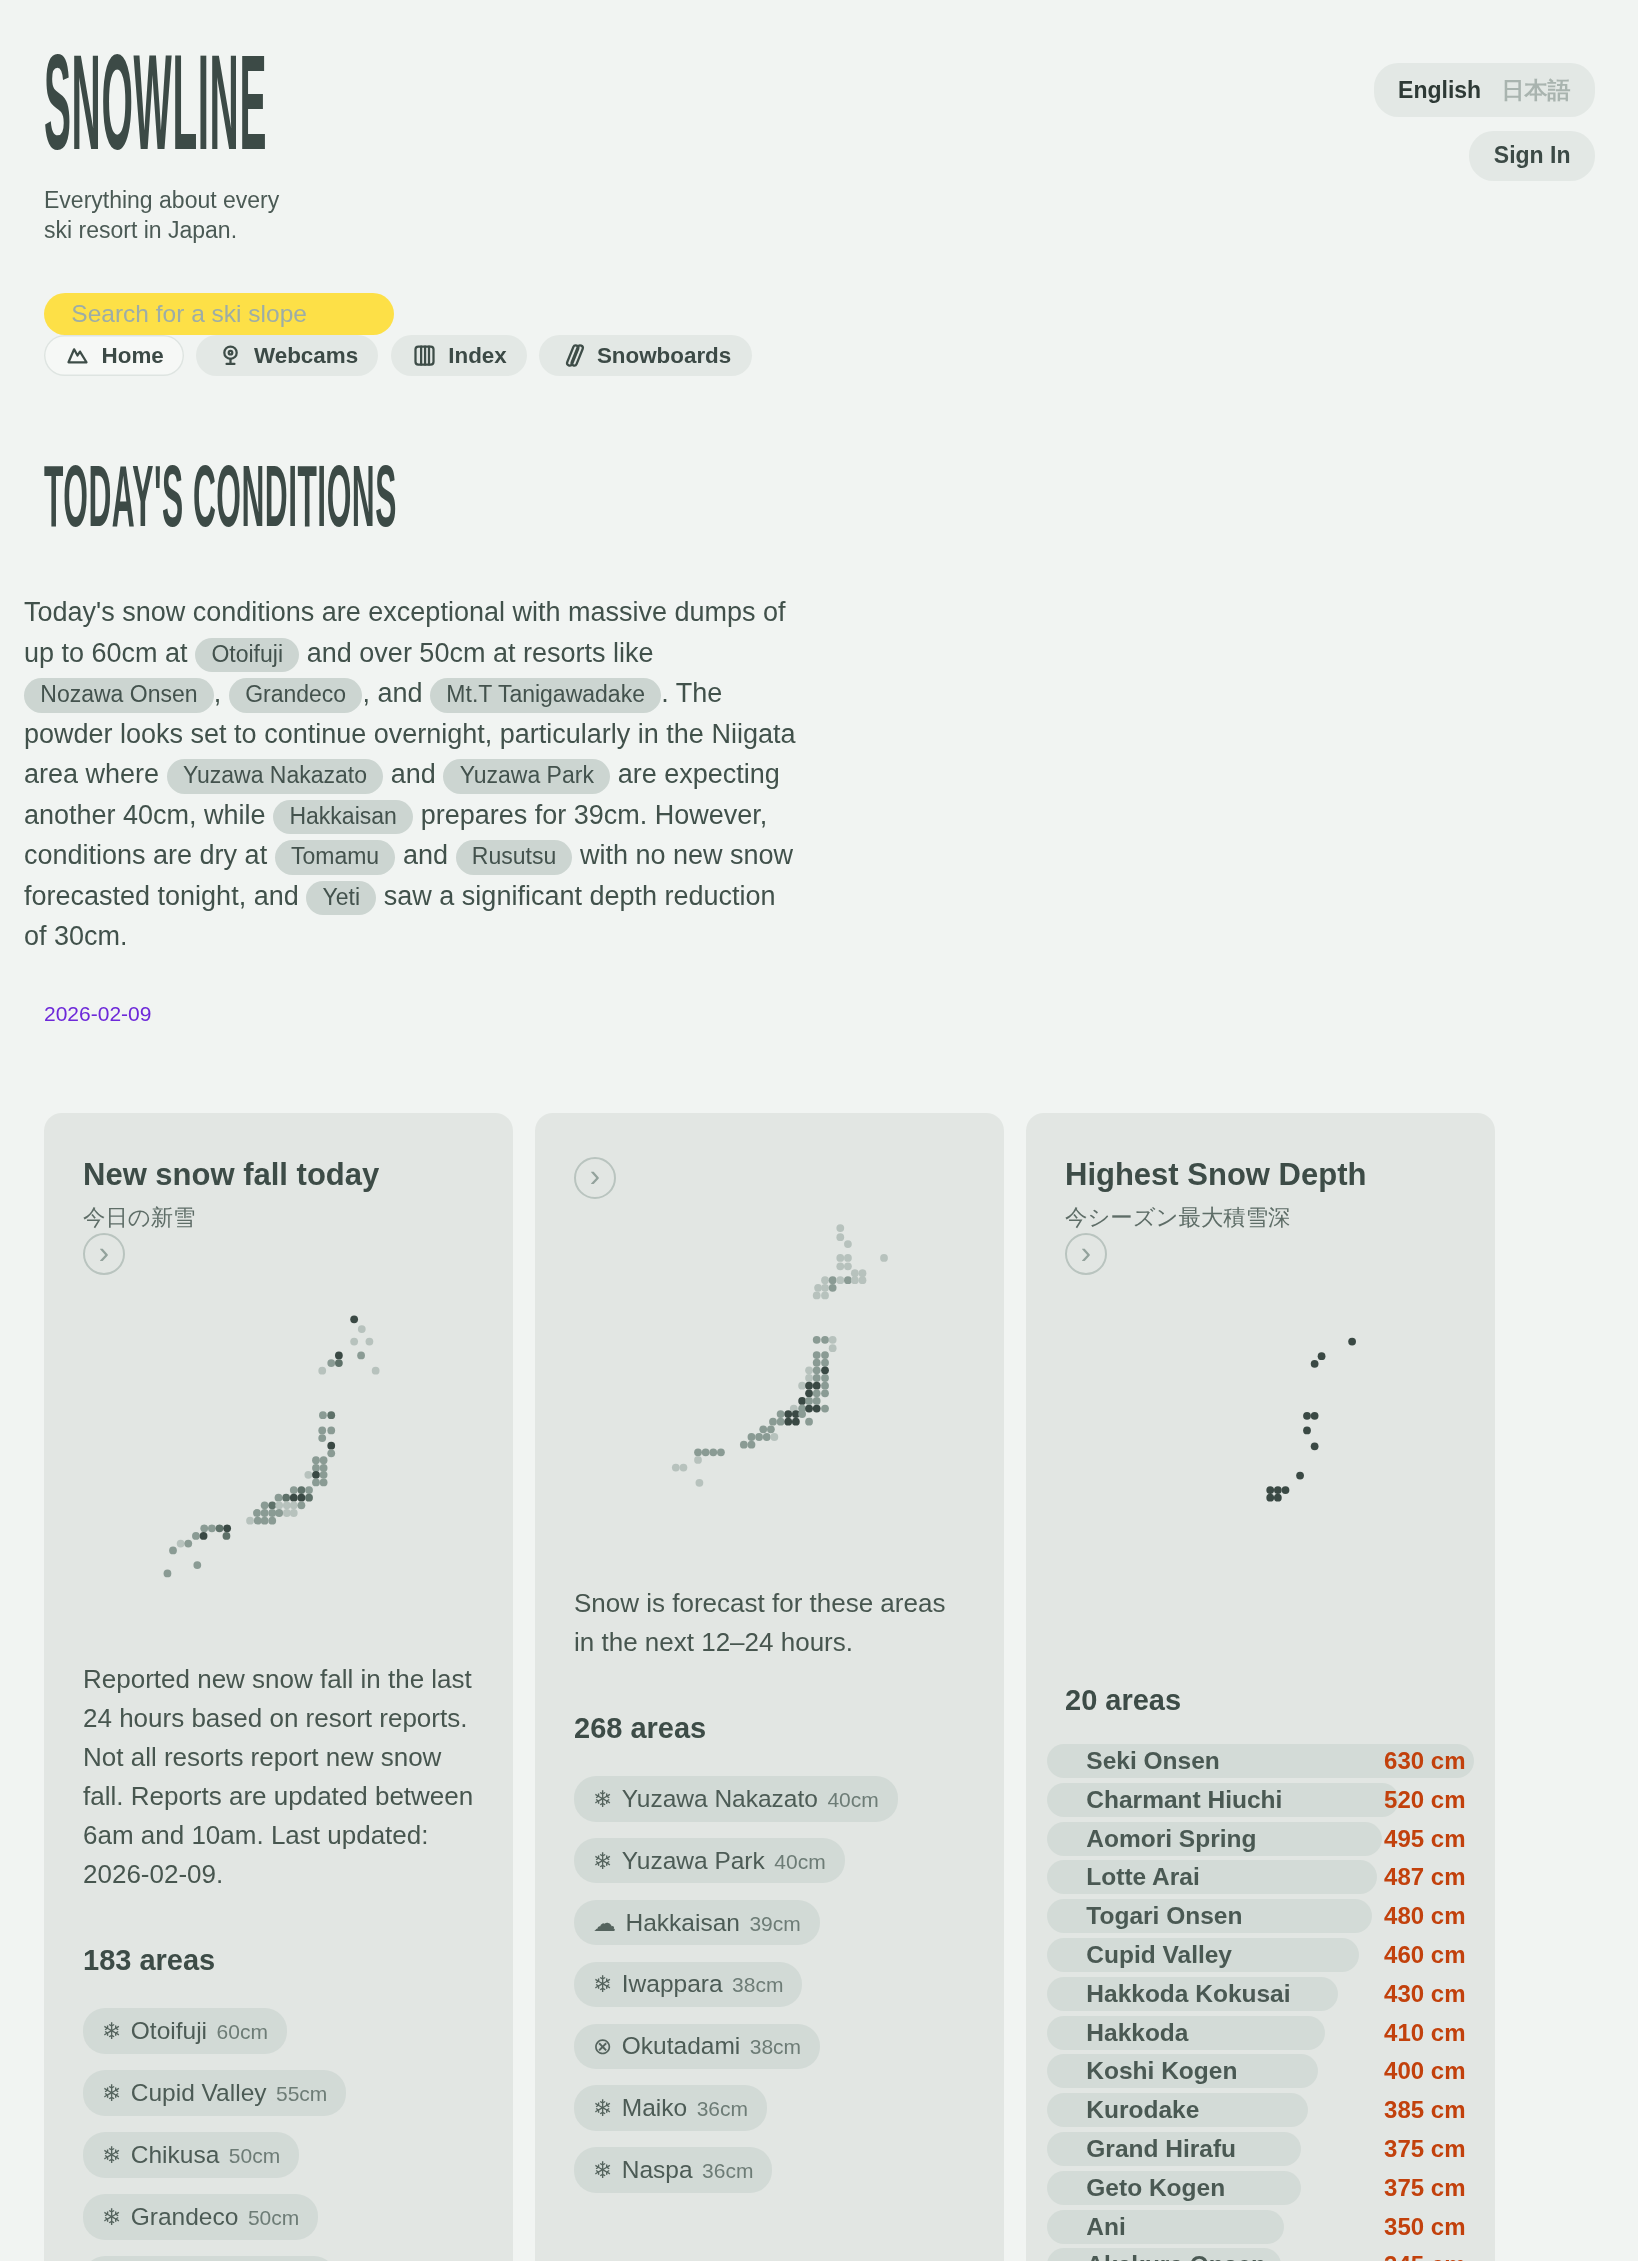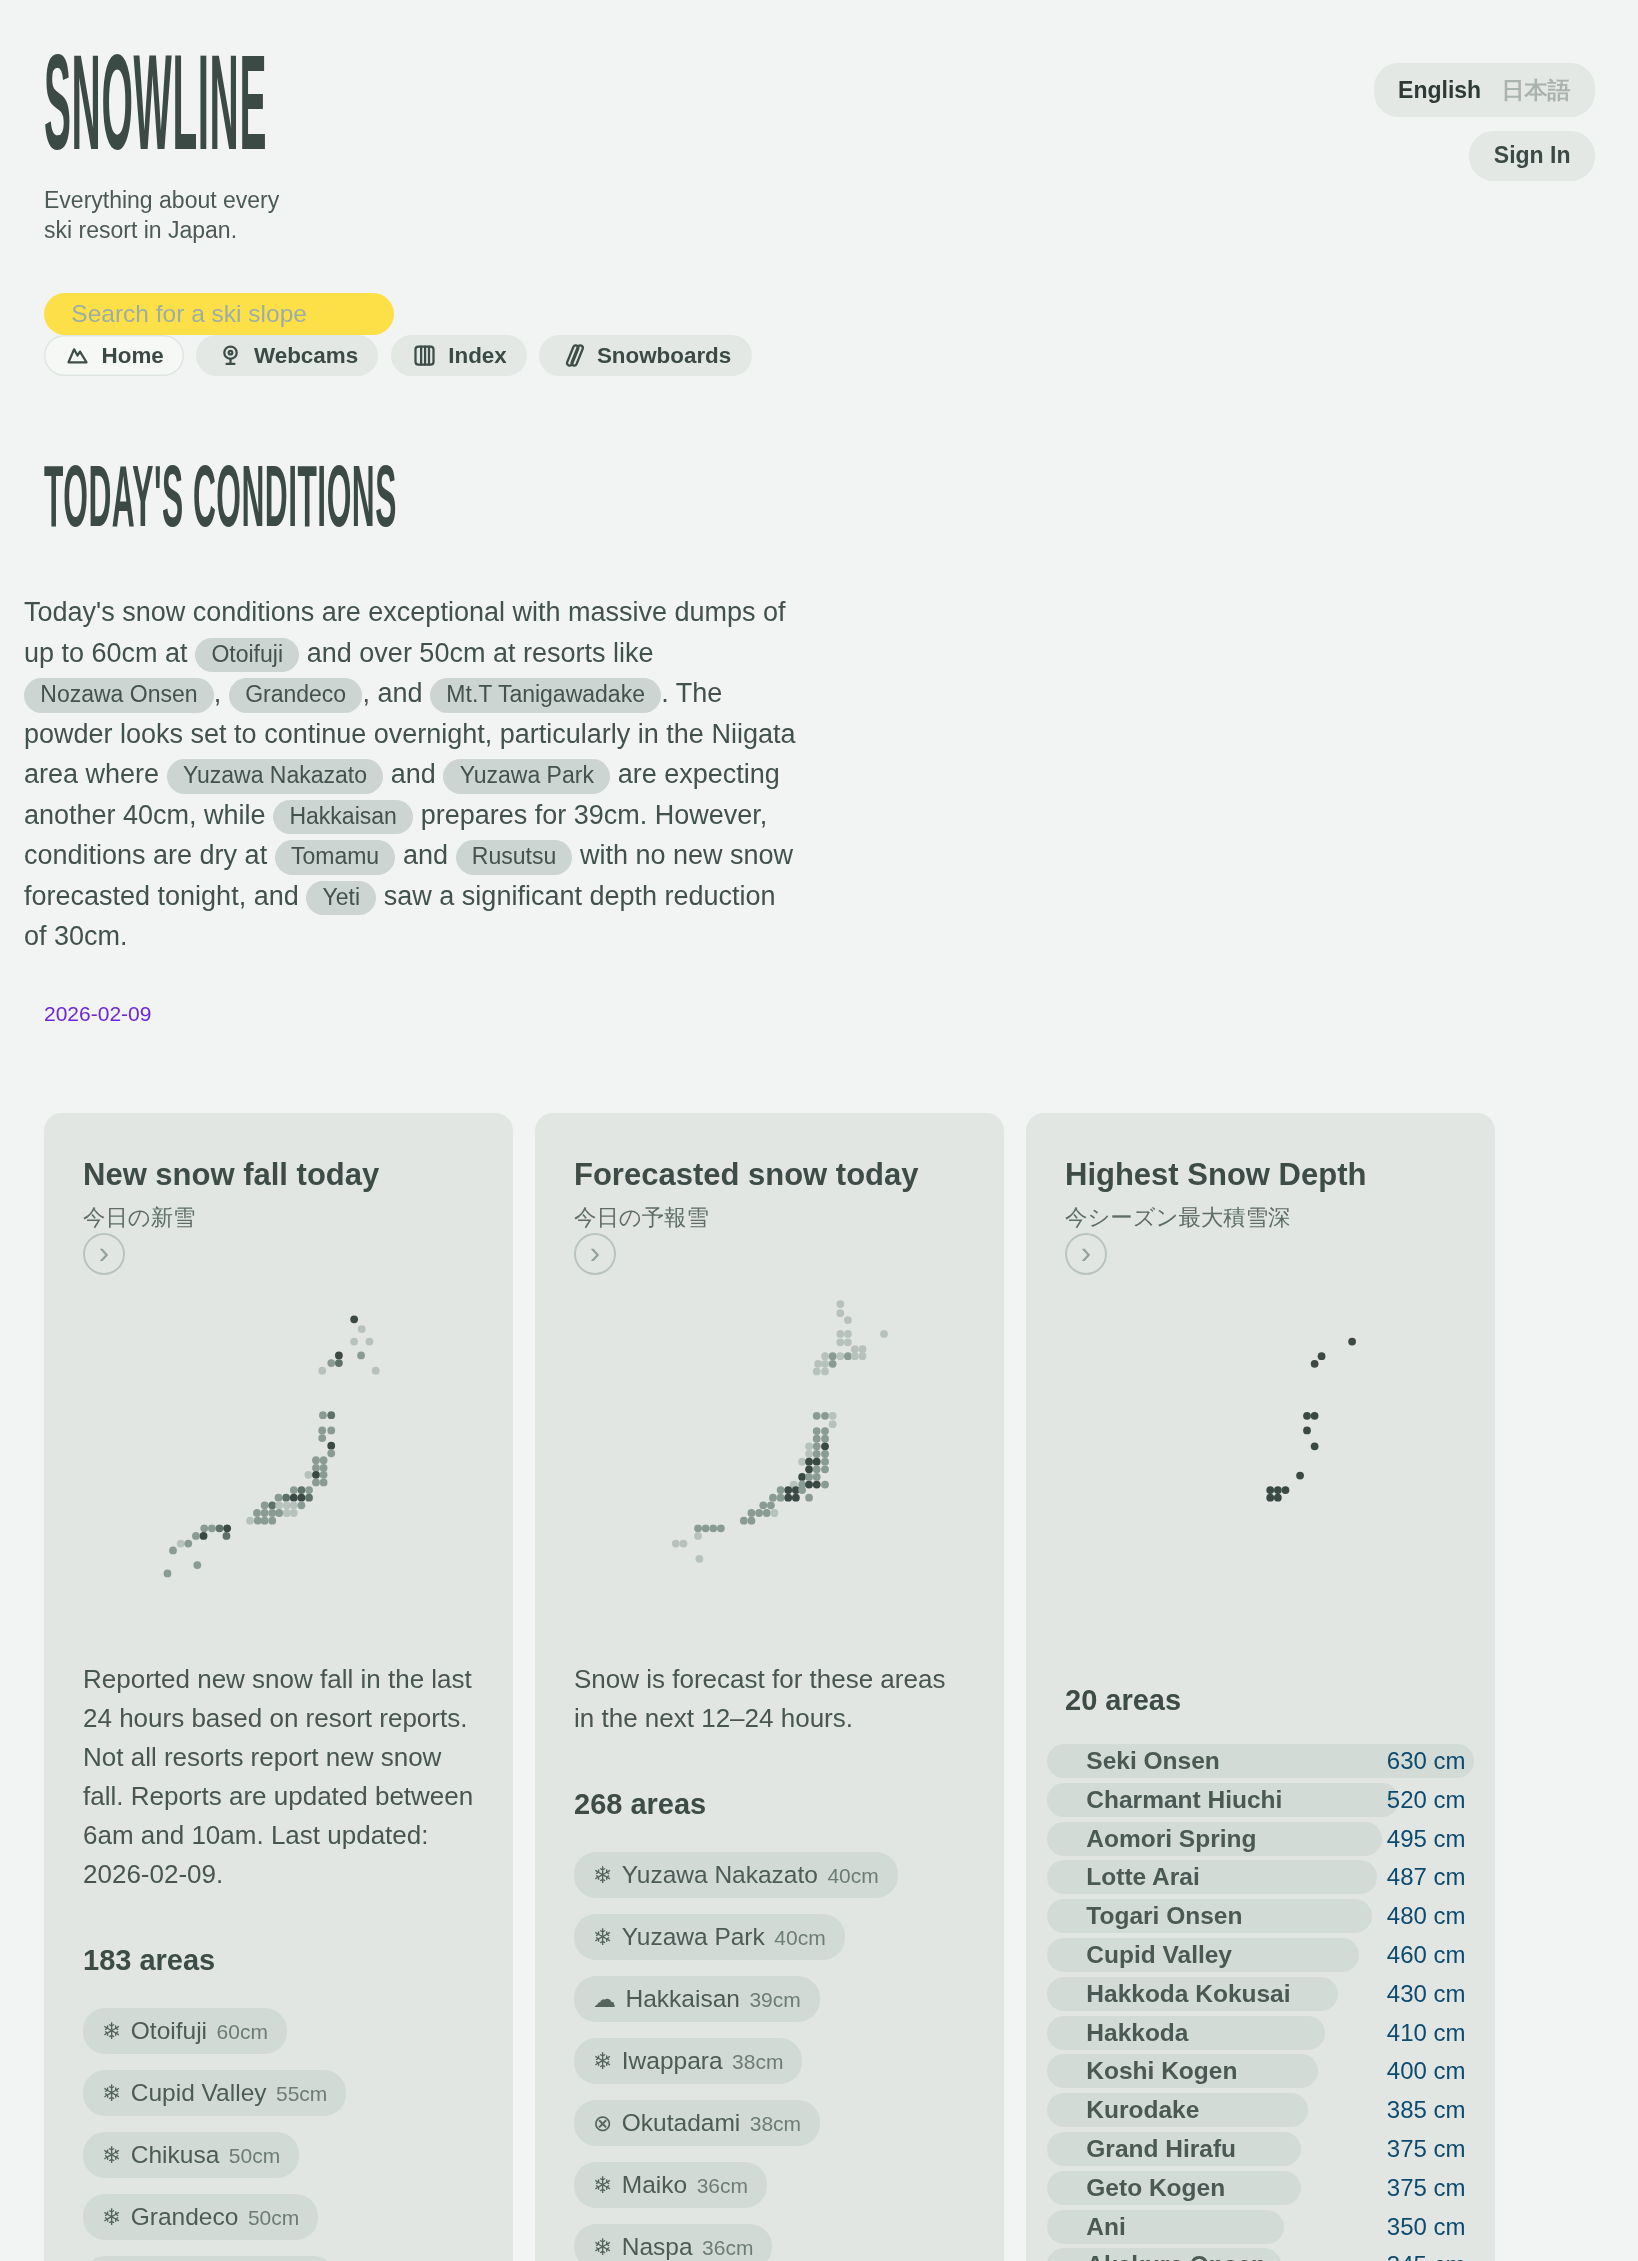--- a/index.html
+++ b/index.html
@@ -80,21 +80,21 @@
     display:inline-flex; align-items:baseline; gap:9.5px; cursor:pointer;
   }
   .rchip .ic { font-size:23px; color:#55645e; }
   .rchip .nm { font-size:24.5px; color:#4c5b55; }
   .rchip .val { font-size:21px; color:#6d7c76;text-align:center; }
   
   .rows { margin:27px -17.7px 0 -17.7px; }
   .row { position:relative; height:34px; margin-bottom:4.8px; cursor:pointer; }
   .bar { position:absolute; left:0; top:0; height:34px; background:#d3dbd7; border-radius:17px; }
   .rname { position:absolute; left:39px; top:50%; transform:translateY(-50%); font-size:24.5px; font-weight:bold; color:#4a5953; }
-  .rval { position:absolute; right:8.2px; top:50%; transform:translateY(-50%); font-size:24px; color:#0c4a6e; }
+  .rval { position:absolute; right:8.2px; top:50%; transform:translateY(-50%); font-size:24px; color:#c2410c;font-weight:bold; }
 </style>
 </head>
 <body>
 
 <div class="header">
   <div class="logo">SNOWLINE</div>
   <div class="tagline">Everything about every ski resort in Japan.</div>
   <div class="top-actions">
     <div class="pillbtn">
       <span class="lang-en">English</span>
@@ -267,24 +267,20 @@
     <span class="nm">Ibukinosato</span>
     <span class="val">50cm</span>
   </div>
 
 </div>
 
   </section>
 
   <section class="card">
     <div class="card-head">
-      <div>
-        <div class="card-title">Forecasted snow today</div>
-        <div class="card-sub">今日の予報雪</div>
-      </div>
       <div class="chev">
           <span>›</span>
         </div>
     </div>
     <div class="map">
       <svg viewBox="0 0 460 500">
           <g transform="translate(10,0)">
             <g class="land" fill="#d6ddd9" stroke="#d6ddd9">
               <use href="#japan-shape"></use>
             </g>

